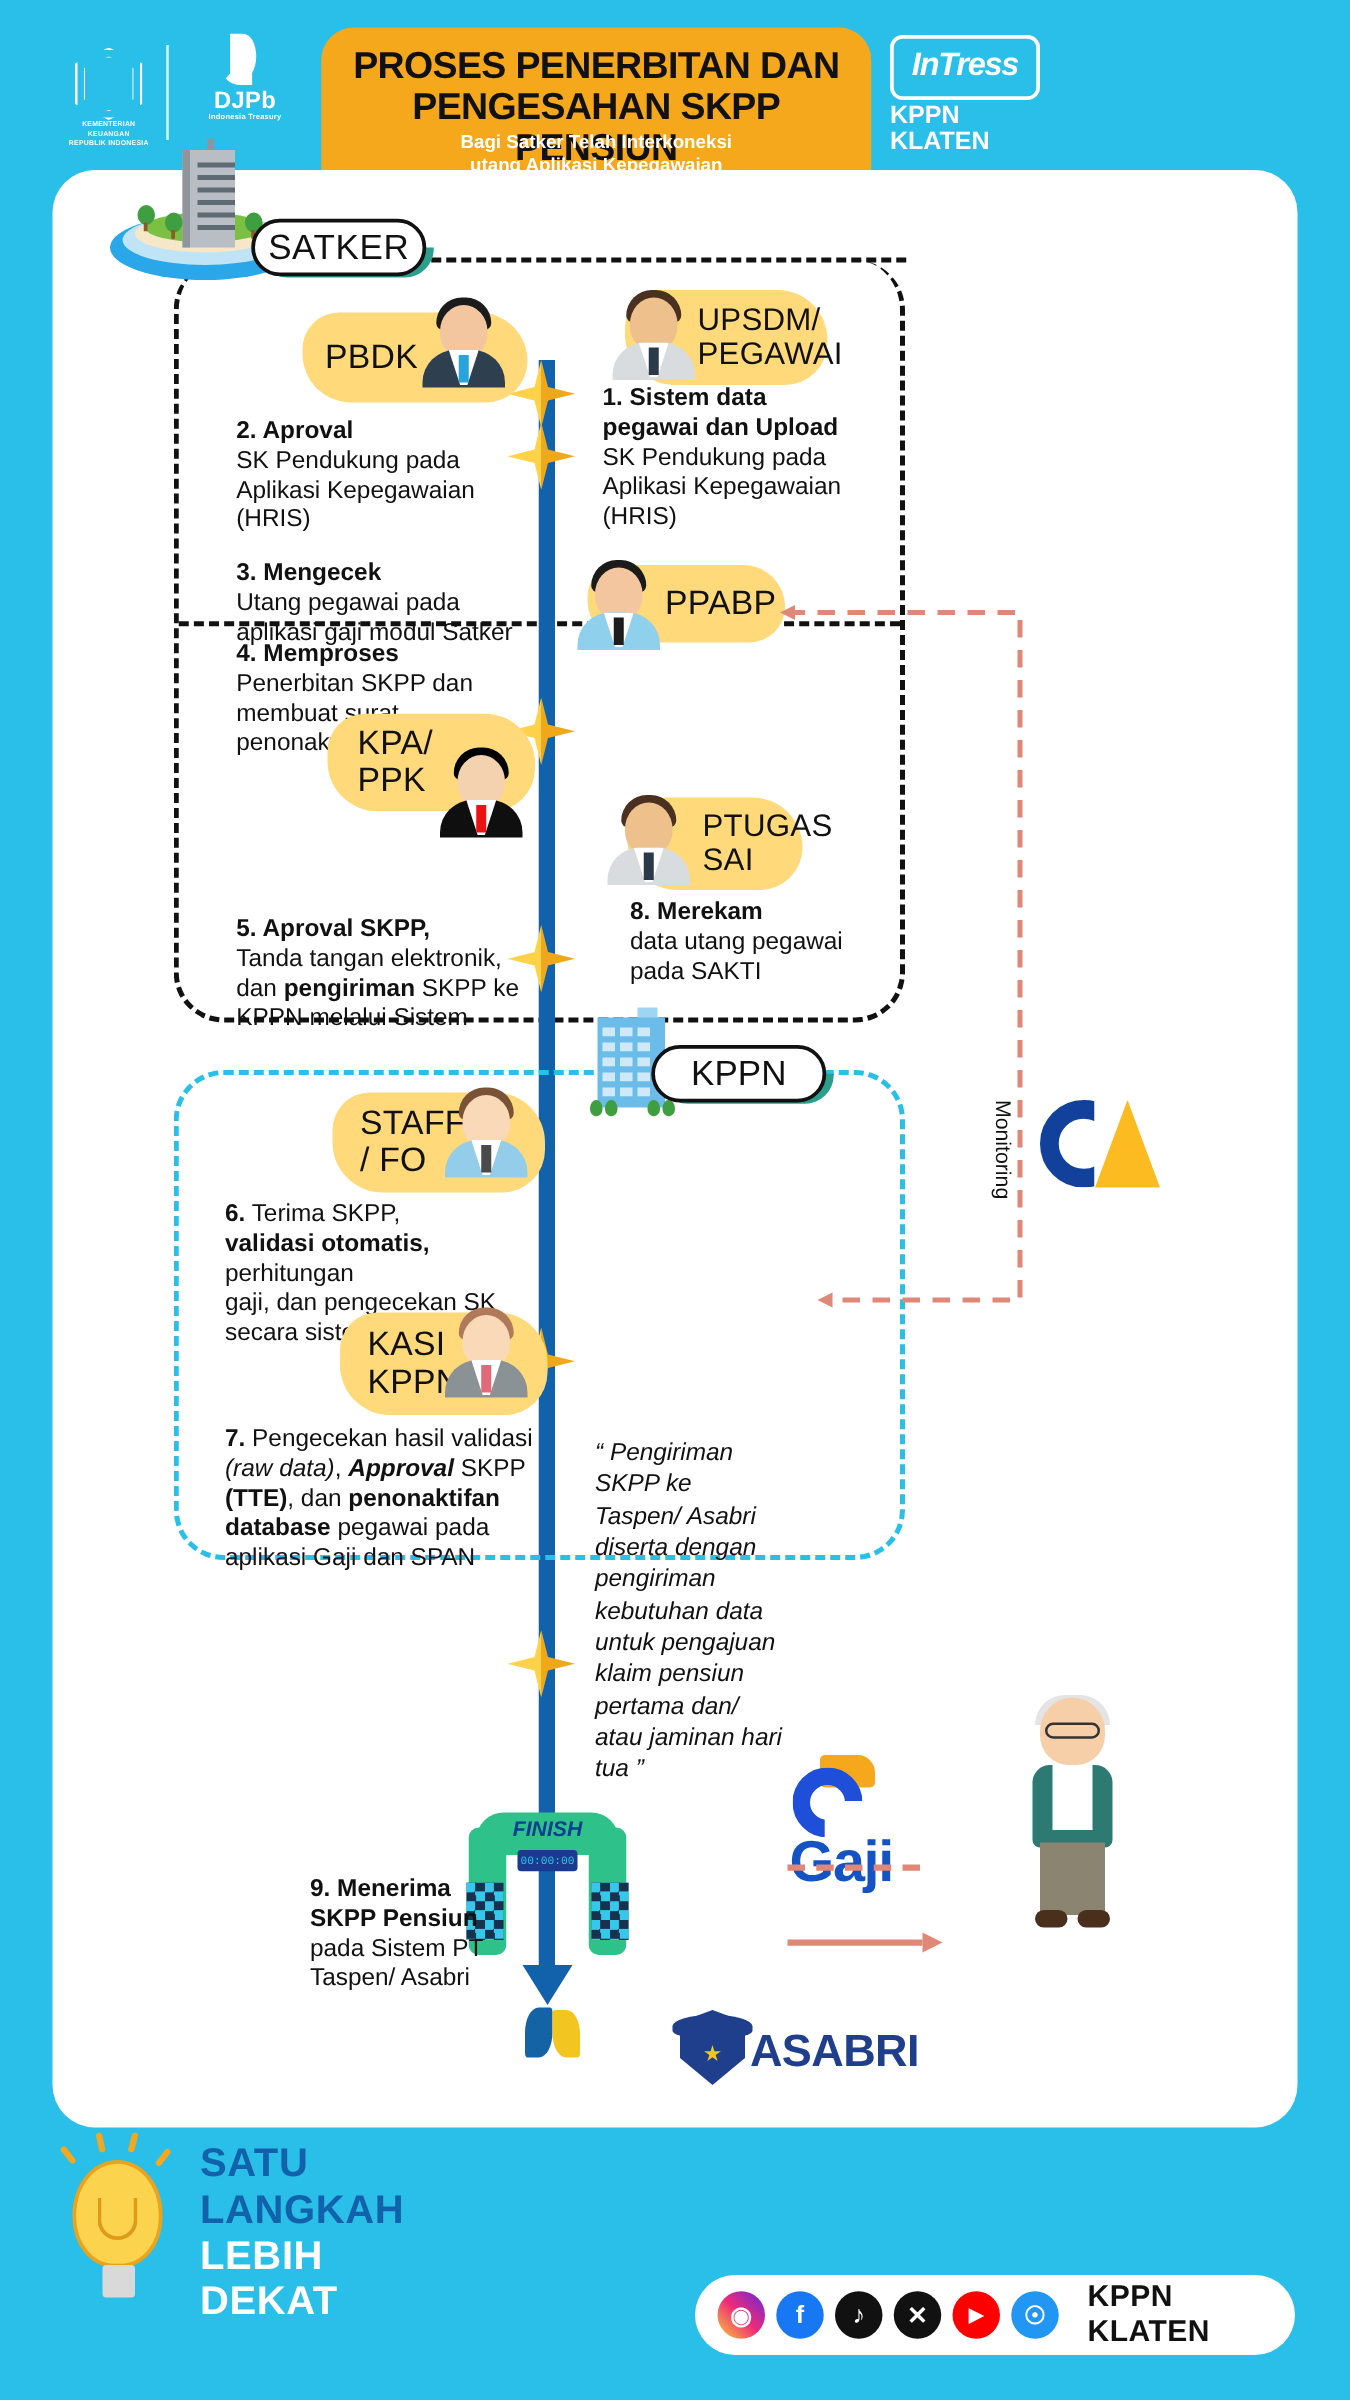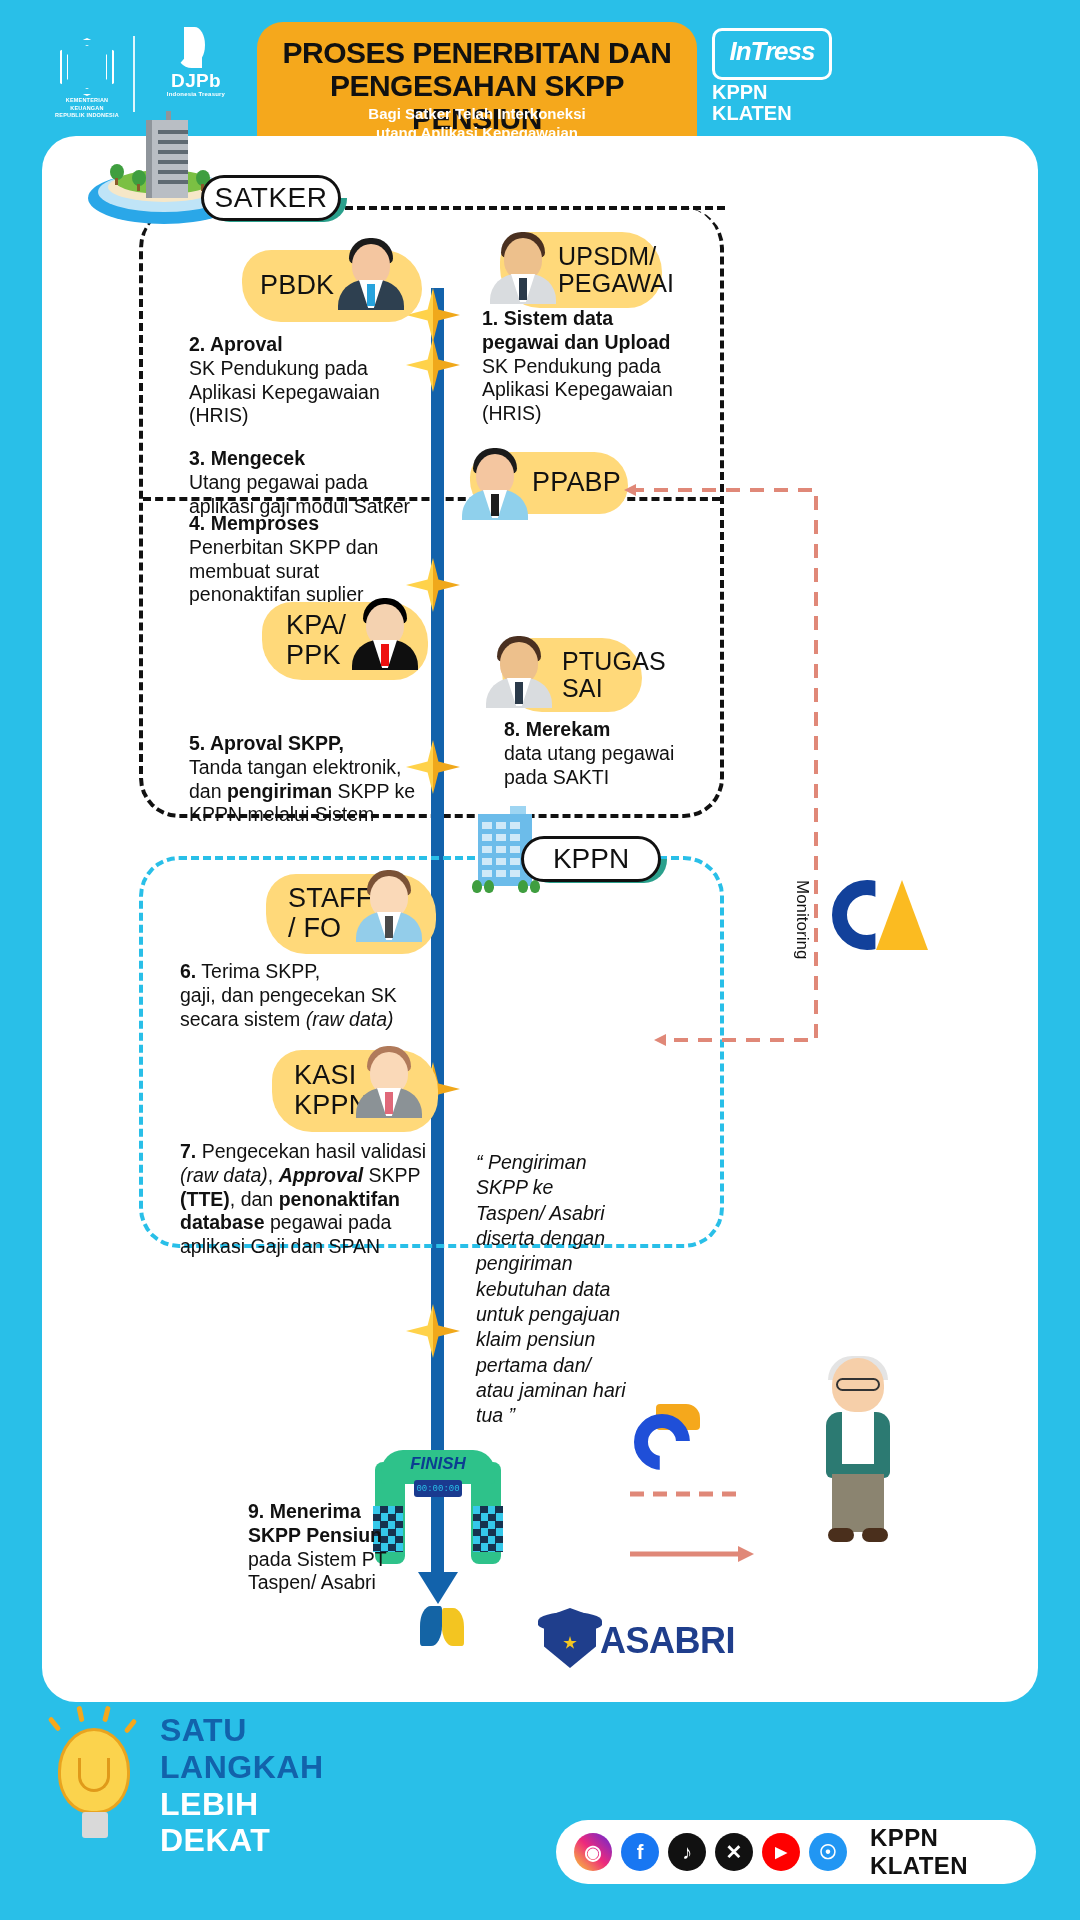--- a/index.html
+++ b/index.html
@@ -429,21 +429,21 @@
   <div class="tie" style="background:#1d1d1d"></div>
 </div>
 
 <div class="tblock" style="left:189px;top:512px;width:240px;">
   <div><b><span>4.</span> <span>Memproses</span></b></div>
   <div>Penerbitan SKPP dan</div>
   <div>membuat surat</div>
   <div>penonaktifan suplier</div>
 </div>
 
-<div class="pill" style="left:262px;top:602px;width:166px;height:78px;flex-direction:column;align-items:flex-start;justify-content:center;padding-left:24px;">
+<div class="pill" style="left:262px;top:571px;width:166px;height:78px;flex-direction:column;align-items:flex-start;justify-content:center;padding-left:24px;">
   <span>KPA/</span>
   <span>PPK</span>
 </div>
 <div class="av" style="left:348px;top:594px;">
   <div class="hair" style="background:#000000"></div>
   <div class="head" style="background:#f4d2b0"></div>
   <div class="body" style="background:#0f0f0f"></div>
   <div class="shirt"></div>
   <div class="tie" style="background:#ee1111"></div>
 </div>
@@ -512,20 +512,21 @@
 <div class="av" style="left:352px;top:866px;">
   <div class="hair" style="background:#7a5236"></div>
   <div class="head" style="background:#fad9b8"></div>
   <div class="body" style="background:#93cdea"></div>
   <div class="shirt"></div>
   <div class="tie" style="background:#4a4a4a"></div>
 </div>
 
 <div class="tblock" style="left:180px;top:960px;width:270px;">
   <div><b>6.</b> <span>Terima SKPP,</span></div>
+  <div><b>validasi otomatis,</b> perhitungan</div>
   <div>gaji, dan pengecekan SK</div>
   <div>secara sistem <i>(raw data)</i></div>
 </div>
 
 <div class="pill" style="left:272px;top:1050px;width:166px;height:82px;flex-direction:column;align-items:flex-start;justify-content:center;padding-left:22px;">
   <span>KASI</span>
   <span>KPPN</span>
 </div>
 <div class="av" style="left:352px;top:1042px;">
   <div class="hair" style="background:#b07a5a"></div>
@@ -550,20 +551,21 @@
   <path d="M 14 20 L 200 20 L 200 570 L 44 570" fill="none" stroke="#e08878" stroke-width="4" stroke-dasharray="14 10"></path>
   <path d="M 20 14 L 8 20 L 20 26 Z" fill="#e08878"></path>
   <path d="M 50 564 L 38 570 L 50 576 Z" fill="#e08878"></path>
 </svg>
 
 <div id="gaji">
   <div class="mark">
       <div class="mk-y"></div>
       <div class="mk-b"></div>
     </div>
+  <div class="nm">Gaji</div>
 </div>
 
 <div id="finish">
   <div class="leg" style="left:8px"></div>
   <div class="leg" style="left:104px"></div>
   <div class="top"></div>
   <div class="txt">FINISH</div>
   <div class="clock">00:00:00</div>
   <div class="chk" style="left:6px"></div>
   <div class="chk" style="left:106px"></div>

